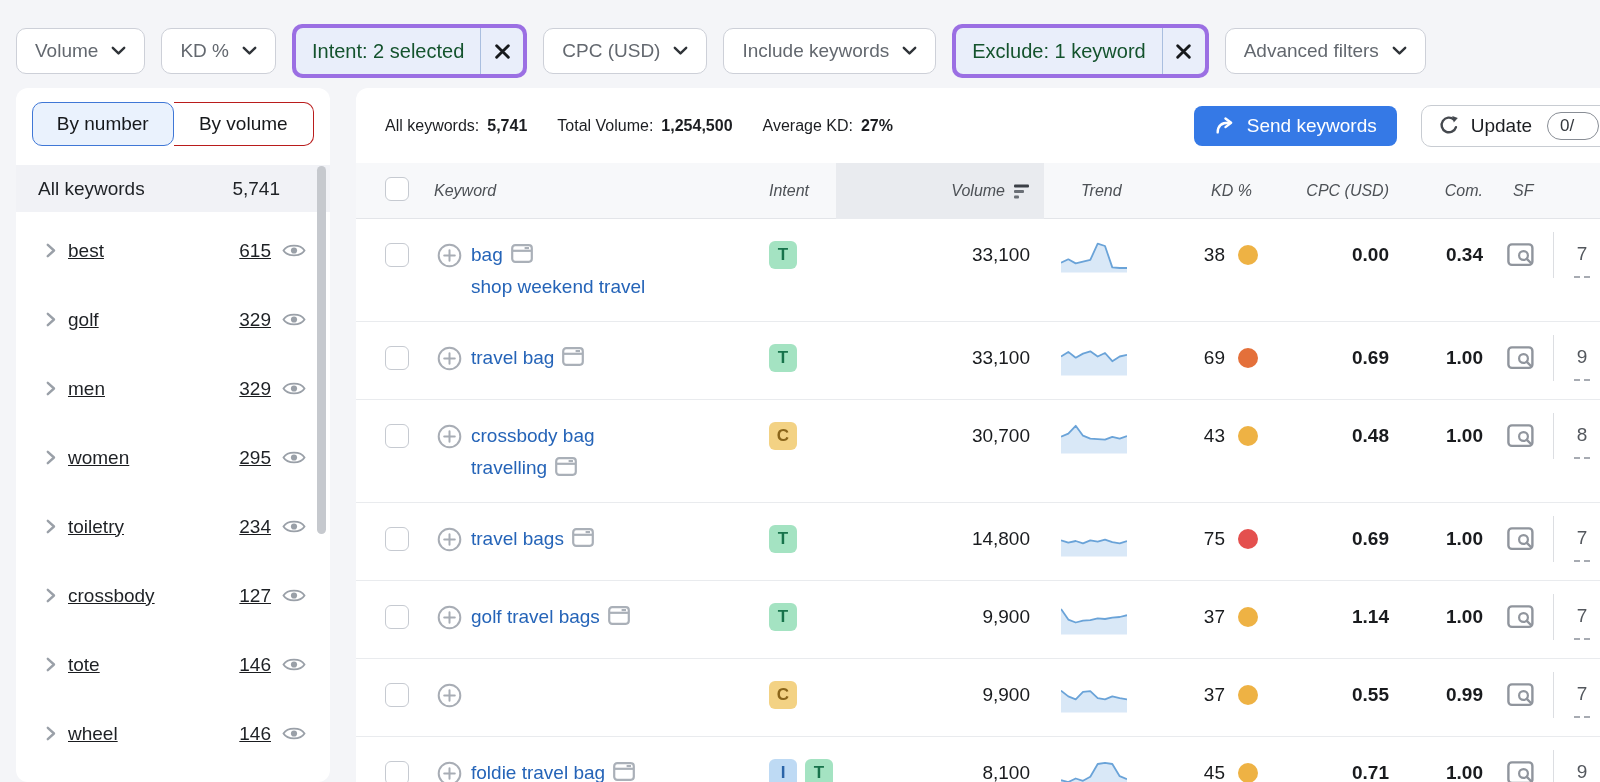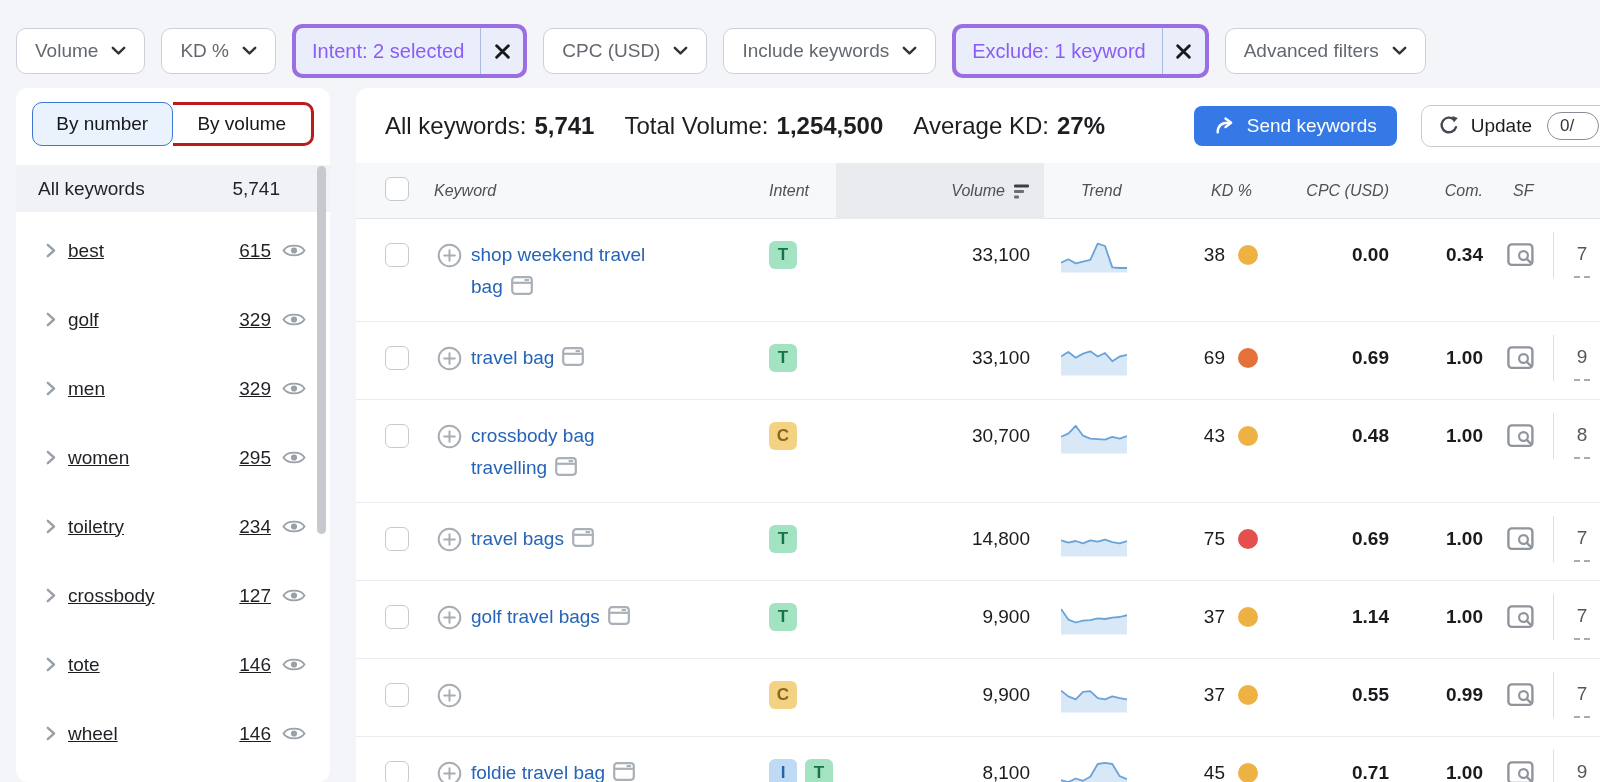--- a/index.html
+++ b/index.html
@@ -15,40 +15,40 @@
     display:flex; align-items:center; gap:13px; height:46px; padding:0 18px;
     background:#fff; border:1px solid #cdd0d8; border-radius:10px;
     font-size:19px; color:#63686f; cursor:pointer; white-space:nowrap;
   }
   .chip svg { display:block; }
   .chip-active-wrap { display:flex; border-radius:10px; padding:4px; }
   .chip-active {
     display:flex; align-items:center; height:46px; background:#e9eefa;
     border-radius:7px; overflow:hidden; cursor:pointer;
   }
-  .chip-active .lbl { padding:0 16px; font-size:20px; color:#8b5cf6; white-space:nowrap; }
+  .chip-active .lbl { padding:0 16px; font-size:20px; color:#14532d; white-space:nowrap; }
   .chip-active .xdiv { width:1px; height:46px; background:#a9bedf; }
   .chip-active .xbtn { width:42px; height:46px; display:flex; align-items:center; justify-content:center; cursor:pointer; }
 
   
   .content { display:flex; align-items:flex-start; padding-left:16px; }
   .sidebar {
     width:314px; height:694px; background:#fff; border-radius:12px;
     position:relative; overflow:hidden; flex:none;
   }
   .mainpanel {
     width:1260px; margin-left:26px; background:#fff;
     border-radius:12px 0 0 0; flex:none; min-height:694px;
   }
 
   
   .seg { display:flex; margin:14px 16px 19px 16px; height:44px; }
   .seg-btn {
     flex:1; display:flex; align-items:center; justify-content:center;
-    font-size:19px; color:#16181b; background:#fff; border:3px solid #b91c1c;
+    font-size:19px; color:#16181b; background:#fff; border:1px solid #b91c1c;
     cursor:pointer; font-family:inherit;
   }
   .seg-btn.first { border-radius:10px 0 0 10px; }
   .seg-btn.last  { border-radius:0 10px 10px 0; border-left:none; }
   .seg-btn.selected {
     background:#eaf2fd; border:1.5px solid #3f77d6; border-radius:10px; z-index:1;
   }
   .all-row {
     height:47px; background:#f1f2f6; display:flex; align-items:center;
     padding:0 50px 0 22px; font-size:19px; color:#1e2125; cursor:pointer;
@@ -63,21 +63,21 @@
   .group-row .glabel { flex:1; font-size:19px; color:#1e2125; }
   .group-row .gcount { font-size:19px; color:#1e2125; margin-right:11px; }
   .group-row .eye { display:flex; cursor:pointer; }
   .scroll-thumb {
     position:absolute; right:4px; top:78px; width:9px; height:368px;
     background:#c6c9ce; border-radius:5px; cursor:grab;
   }
 
   
   .summary { height:75px; display:flex; align-items:center; padding:0 0 0 29px; }
-  .stat { margin-right:30px; font-size:24px; color:#1c1e22; white-space:nowrap; }
+  .stat { margin-right:30px; font-size:16px; color:#1c1e22; white-space:nowrap; }
   .stat b { margin-left:8px; font-weight:700; }
   .send-btn {
     margin-left:auto; height:40px; padding:0 20px; display:flex; align-items:center; gap:11px;
     background:#3579e6; color:#fff; border:none; border-radius:8px;
     font-size:19px; font-family:inherit; cursor:pointer; flex:none;
   }
   .update-btn {
     height:42px; margin-left:24px; padding:0 16px; display:flex; align-items:center; gap:11px;
     background:#fff; border:1px solid #c8ccd2; border-radius:10px;
     font-size:19px; color:#1c1e22; font-family:inherit; cursor:pointer; flex:none;
@@ -405,26 +405,26 @@
         <div class="tr grid-cols">
           <div class="td-check"><span class="checkbox" style="display: inline-block;"></span></div>
           <div class="td-kw">
             <span class="plusbtn">
               <svg width="25" height="25" viewBox="0 0 25 25" fill="none">
                 <circle cx="12.5" cy="12.5" r="10.8" stroke="#a8adb5" stroke-width="2"></circle>
                 <path d="M12.5 7.2 v10.6 M7.2 12.5 h10.6" stroke="#a8adb5" stroke-width="2" stroke-linecap="round"></path>
               </svg>
             </span>
             <span class="kwtext">
-              <div class="kwline"><span>shop weekend travel</span></div>
               <div class="kwline"><span>bag</span><svg class="serp-page" width="22" height="19" viewBox="0 0 22 19">
                   <rect x="1.2" y="1.2" width="19.6" height="16.6" rx="3" fill="none" stroke="#aab0b8" stroke-width="2.2"></rect>
                   <line x1="1.5" y1="6.8" x2="20.5" y2="6.8" stroke="#aab0b8" stroke-width="2.2"></line>
                   <rect x="13.6" y="3" width="4.4" height="2.1" fill="#aab0b8"></rect>
                 </svg></div>
+              <div class="kwline"><span>shop weekend travel</span></div>
             </span>
           </div>
           <div class="td-intent">
             <span class="badge" style="background: rgb(164, 227, 194); color: rgb(23, 115, 75);">T</span>
           </div>
           <div class="td-vol">33,100</div>
           <div class="td-trend"><span><svg width="66" height="36" viewBox="0 0 66 36">
                 <path d="M0.0 24.8 L7.3 21.3 L14.7 25.4 L22.0 23.6 L29.3 21.9 L36.7 5.7 L44.0 8.0 L51.3 29.4 L58.7 30.0 L66.0 30.0 L 66 34.5 L 0 34.5 Z" fill="#d9e8f7"></path>
                 <path d="M0.0 24.8 L7.3 21.3 L14.7 25.4 L22.0 23.6 L29.3 21.9 L36.7 5.7 L44.0 8.0 L51.3 29.4 L58.7 30.0 L66.0 30.0" fill="none" stroke="#6aa3d8" stroke-width="1.8" stroke-linejoin="round"></path>
               </svg></span></div>

